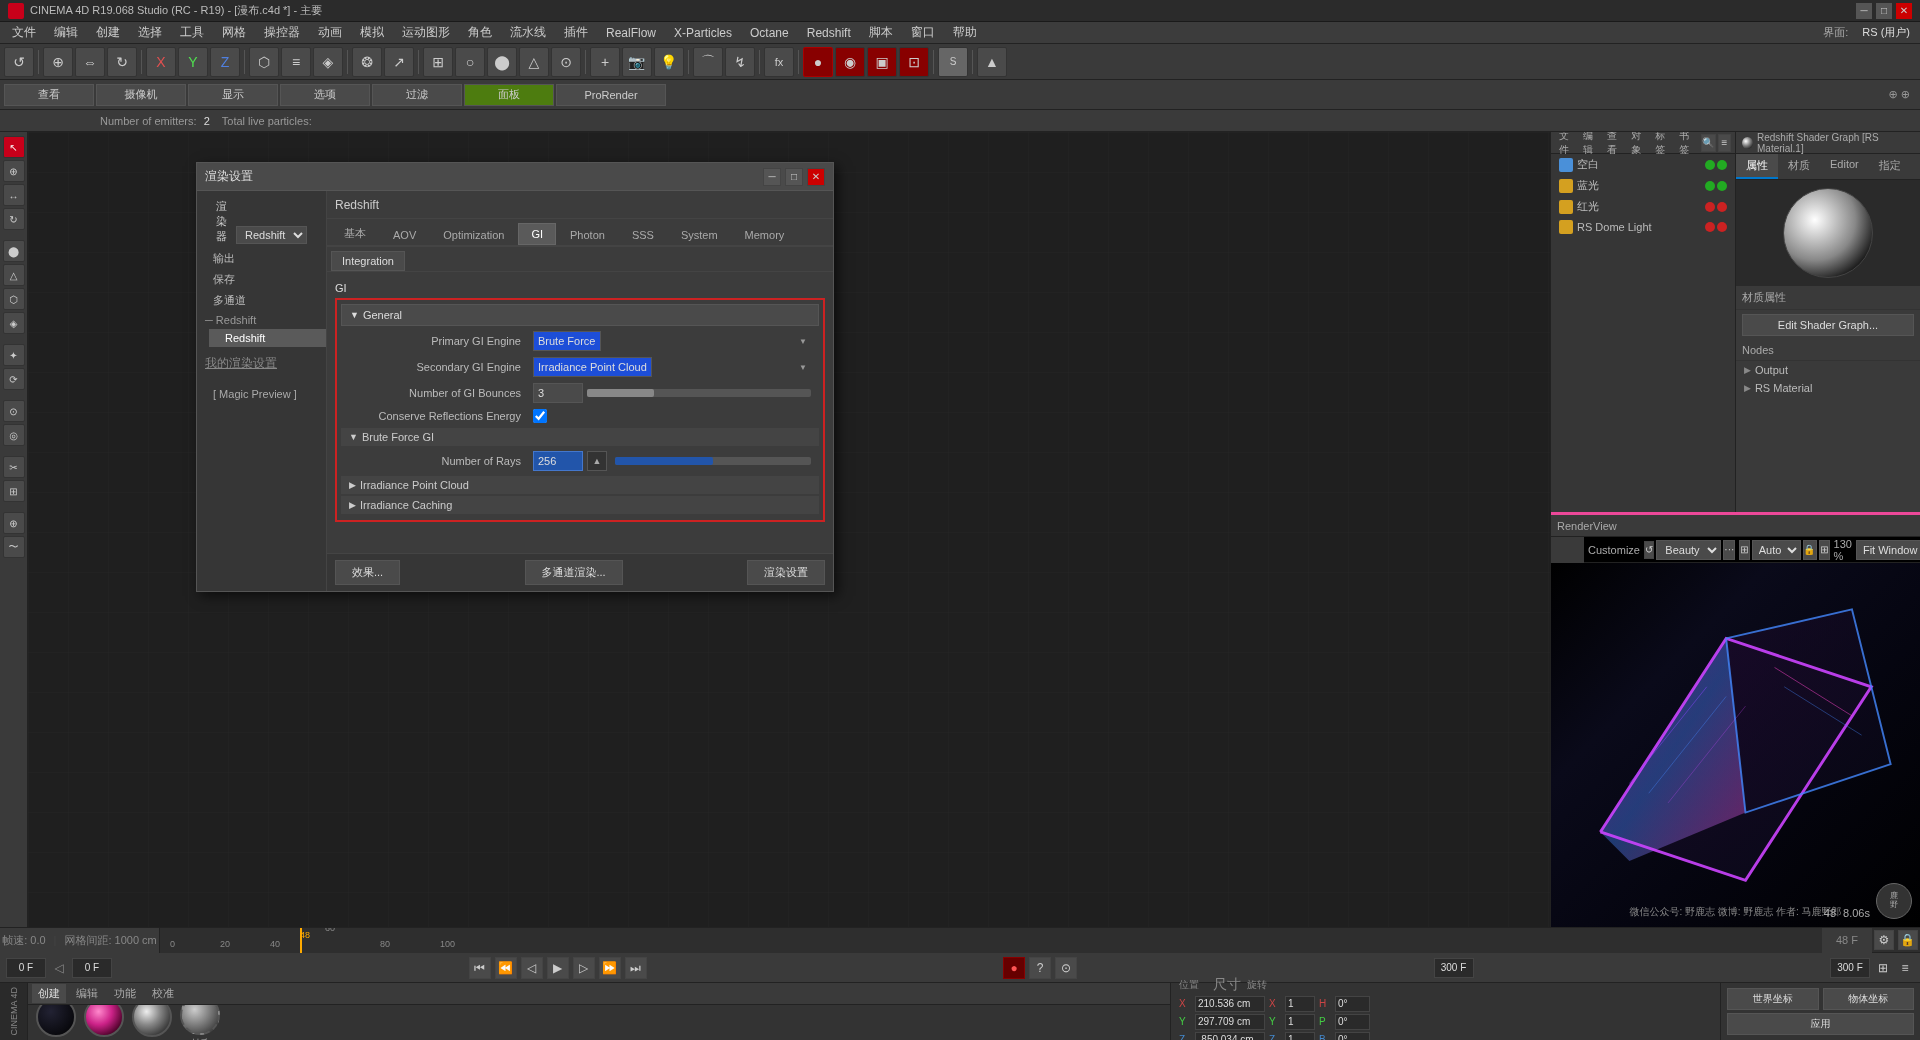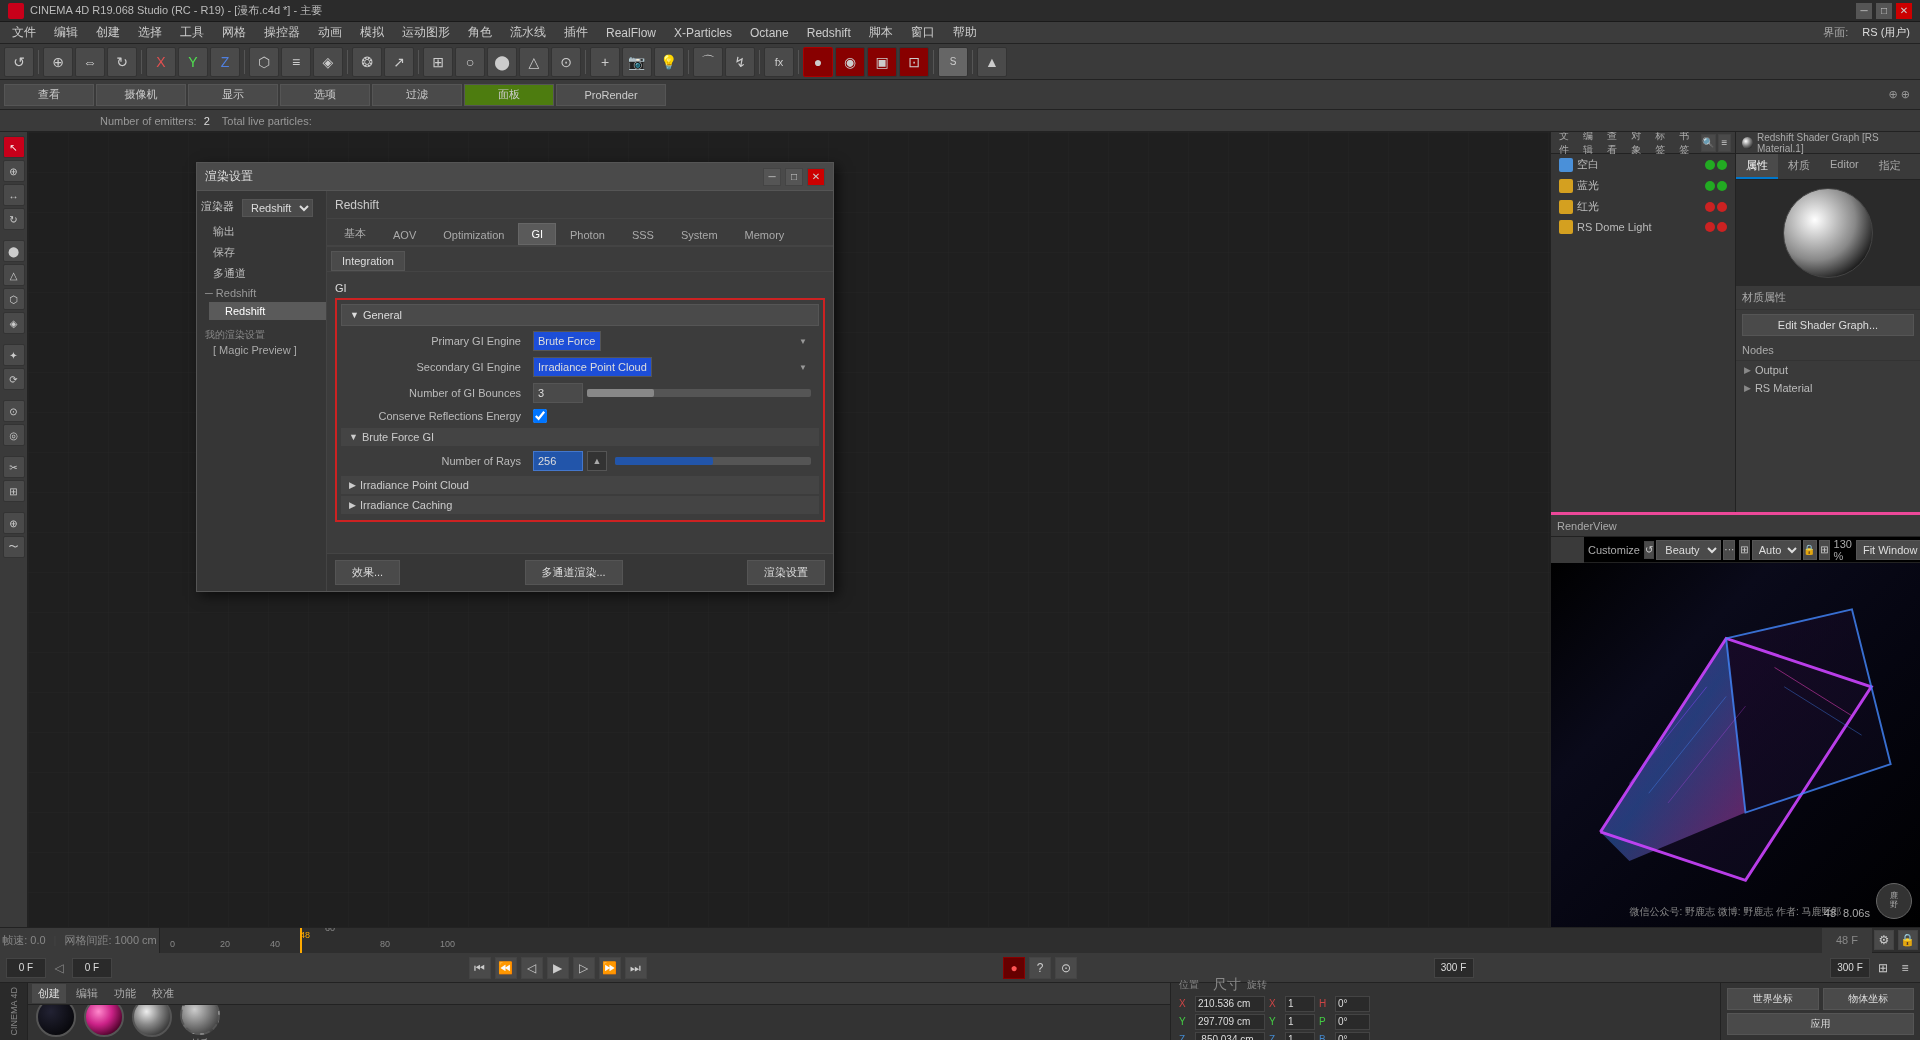--- a/index.html
+++ b/index.html
@@ -145,23 +145,23 @@
 
     
     .dialog-nav {
       width: 130px;
       background: #363636;
       border-right: 1px solid #444;
       padding: 4px 0;
     }
     .dialog-nav-top {
       display: flex;
-      align-items: flex-start;
-      padding: 4px 4px;
-      gap: 8px;
+      align-items: flex-end;
+      padding: 4px 19px;
+      gap: 0;
       font-size: 11px;
     }
     .dialog-nav-item {
       padding: 3px 16px;
       font-size: 11px;
       color: #bbb;
       cursor: pointer;
     }
     .dialog-nav-item.selected { background: #4a4a4a; color: #fff; }
     .dialog-nav-section {
@@ -642,21 +642,21 @@
             </div>
             <div class="dialog-nav-section">
               <span>─ Redshift</span>
             </div>
             <div style="padding-left:12px;">
               <div class="dialog-nav-item selected" style="background:#5a5a5a;">
                 <span>Redshift</span>
               </div>
             </div>
             <div style="margin-top:auto;padding:8px;">
-              <div style="font-size:10px;color:#888;margin-bottom:2px;">我的渲染设置</div>
+              <div style="font-size:12px;color:#888;margin-bottom:16px;text-decoration:underline;">我的渲染设置</div>
               <div style="padding-left:8px;font-size:11px;color:#aaa;cursor:pointer;">[ Magic Preview ]</div>
             </div>
           </div>
 
           <div class="dialog-content">
 
             <div class="dialog-renderer-selector">
               <span>Redshift</span>
             </div>
 

